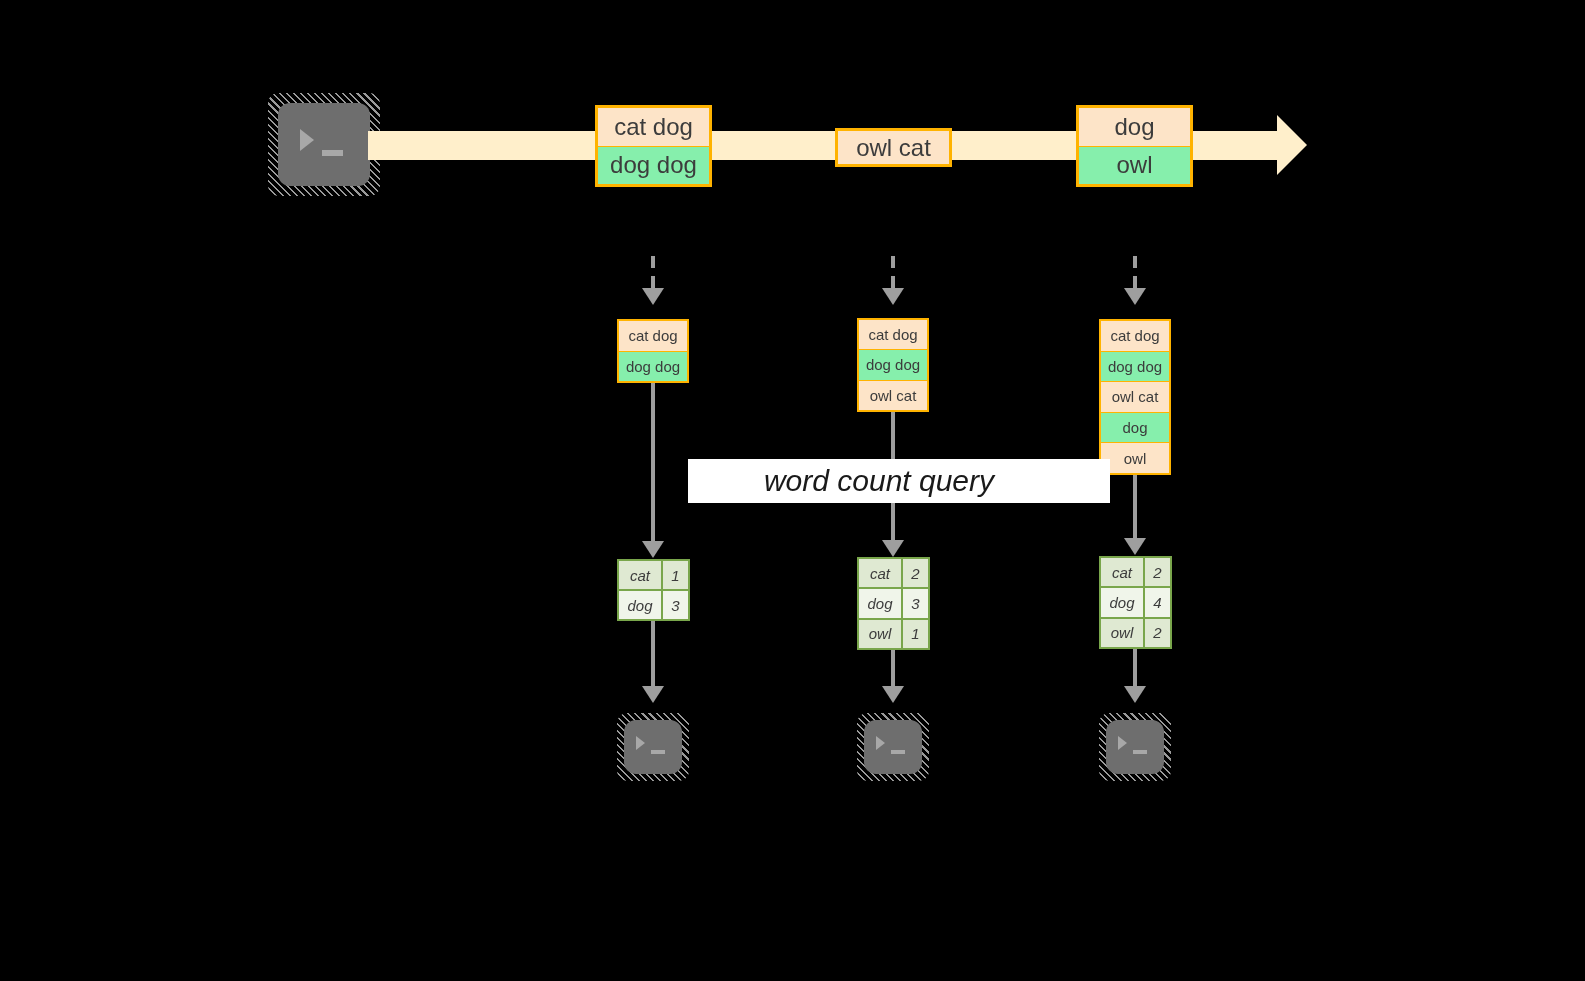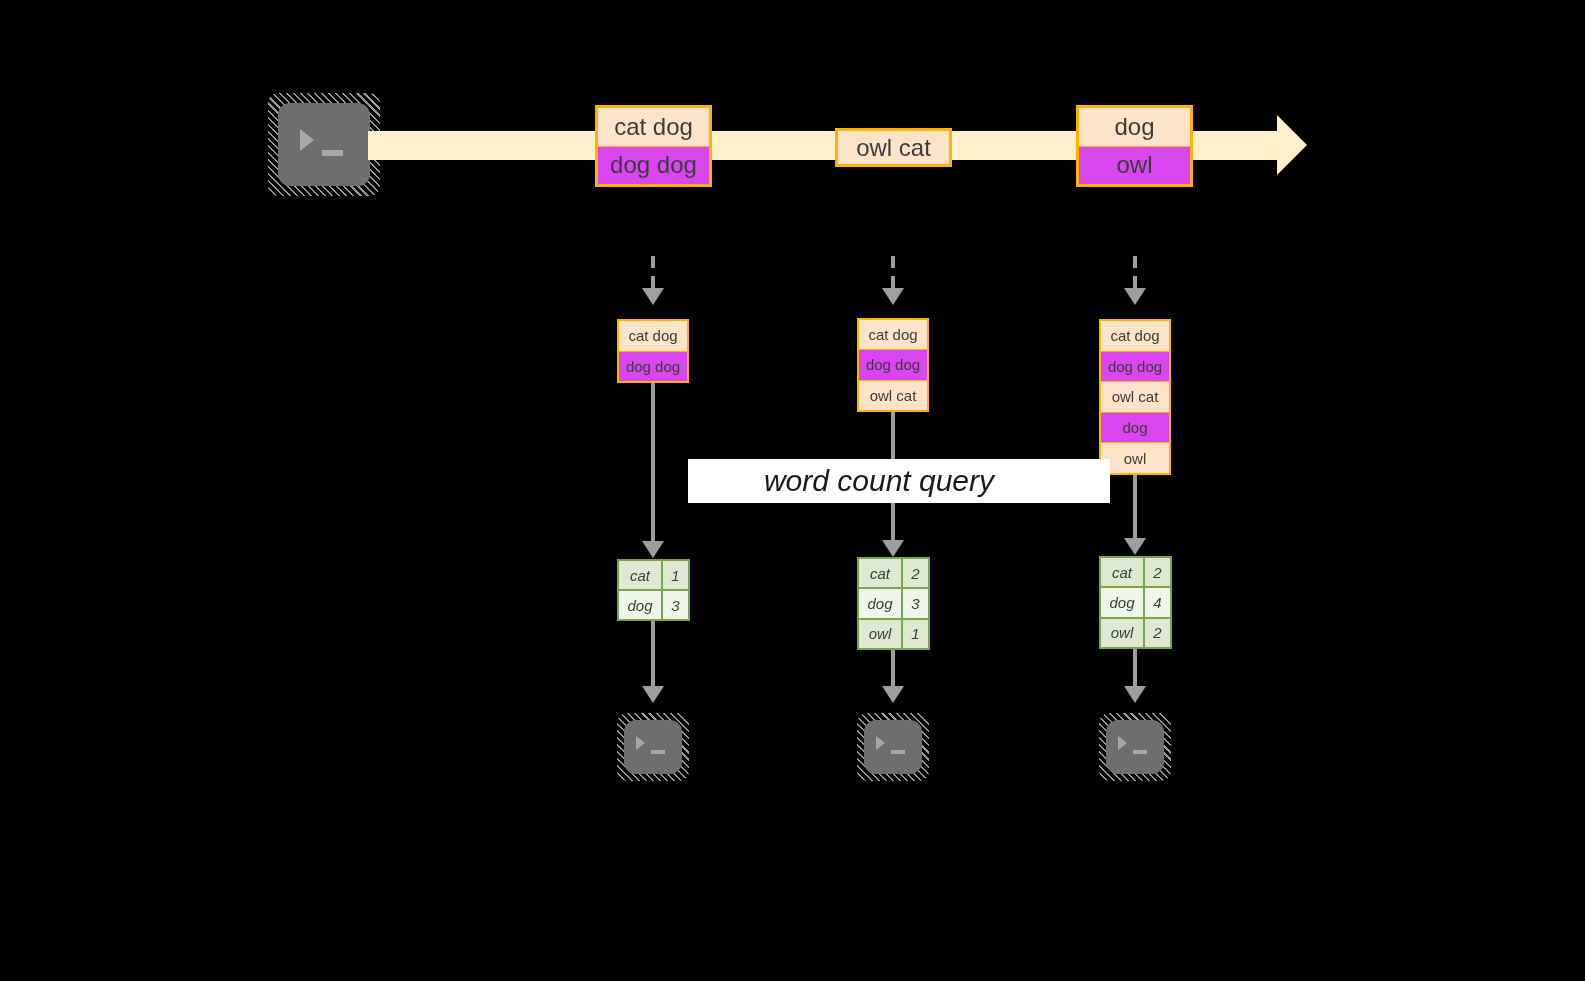--- a/index.html
+++ b/index.html
@@ -78,21 +78,21 @@
     flex: 1 1 auto;
     display: flex;
     align-items: center;
     justify-content: center;
     color: #3c3c3c;
     white-space: nowrap;
     border-bottom: 1.5px solid #FFB300;
   }
   .ocell:last-child { border-bottom: none; }
   .ocell.dark  { background: #FDE4C8; }
-  .ocell.light { background: #d946ef; }
+  .ocell.light { background: #86efac; }
 
   
   .obox.big  { border-width: 3px; }
   .obox.big .ocell { font-size: 24px; }
 
   
   .obox.small { border-width: 2.5px; }
   .obox.small .ocell { font-size: 15px; }
 
   

